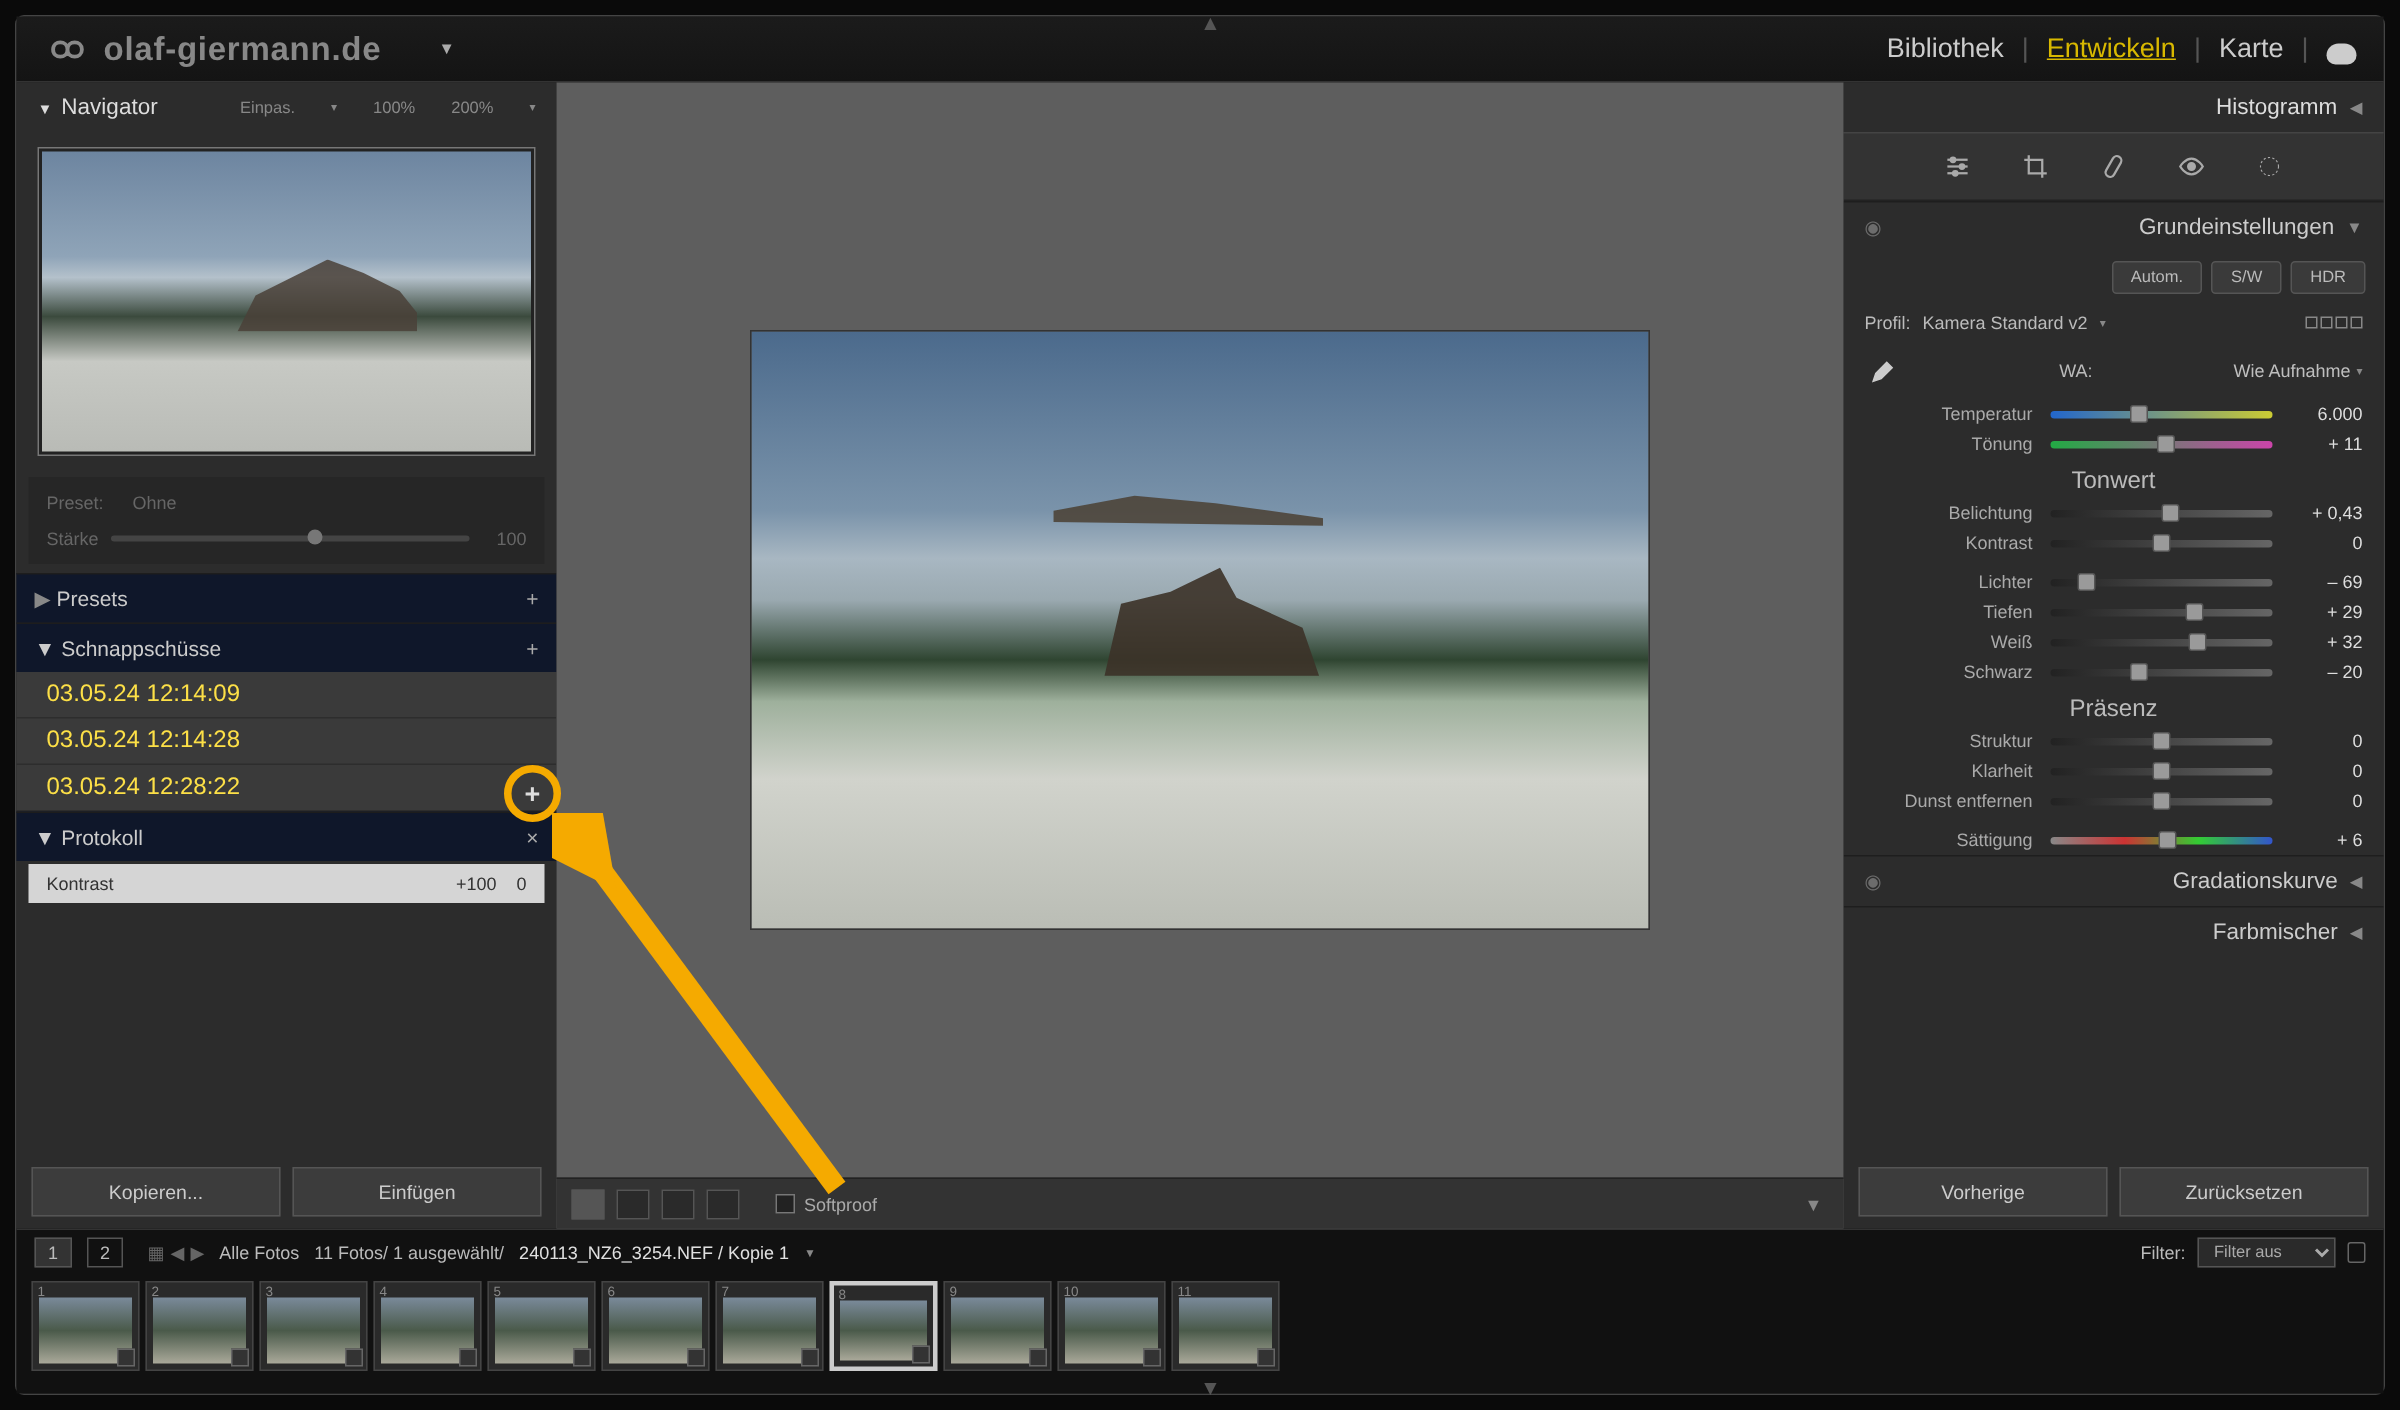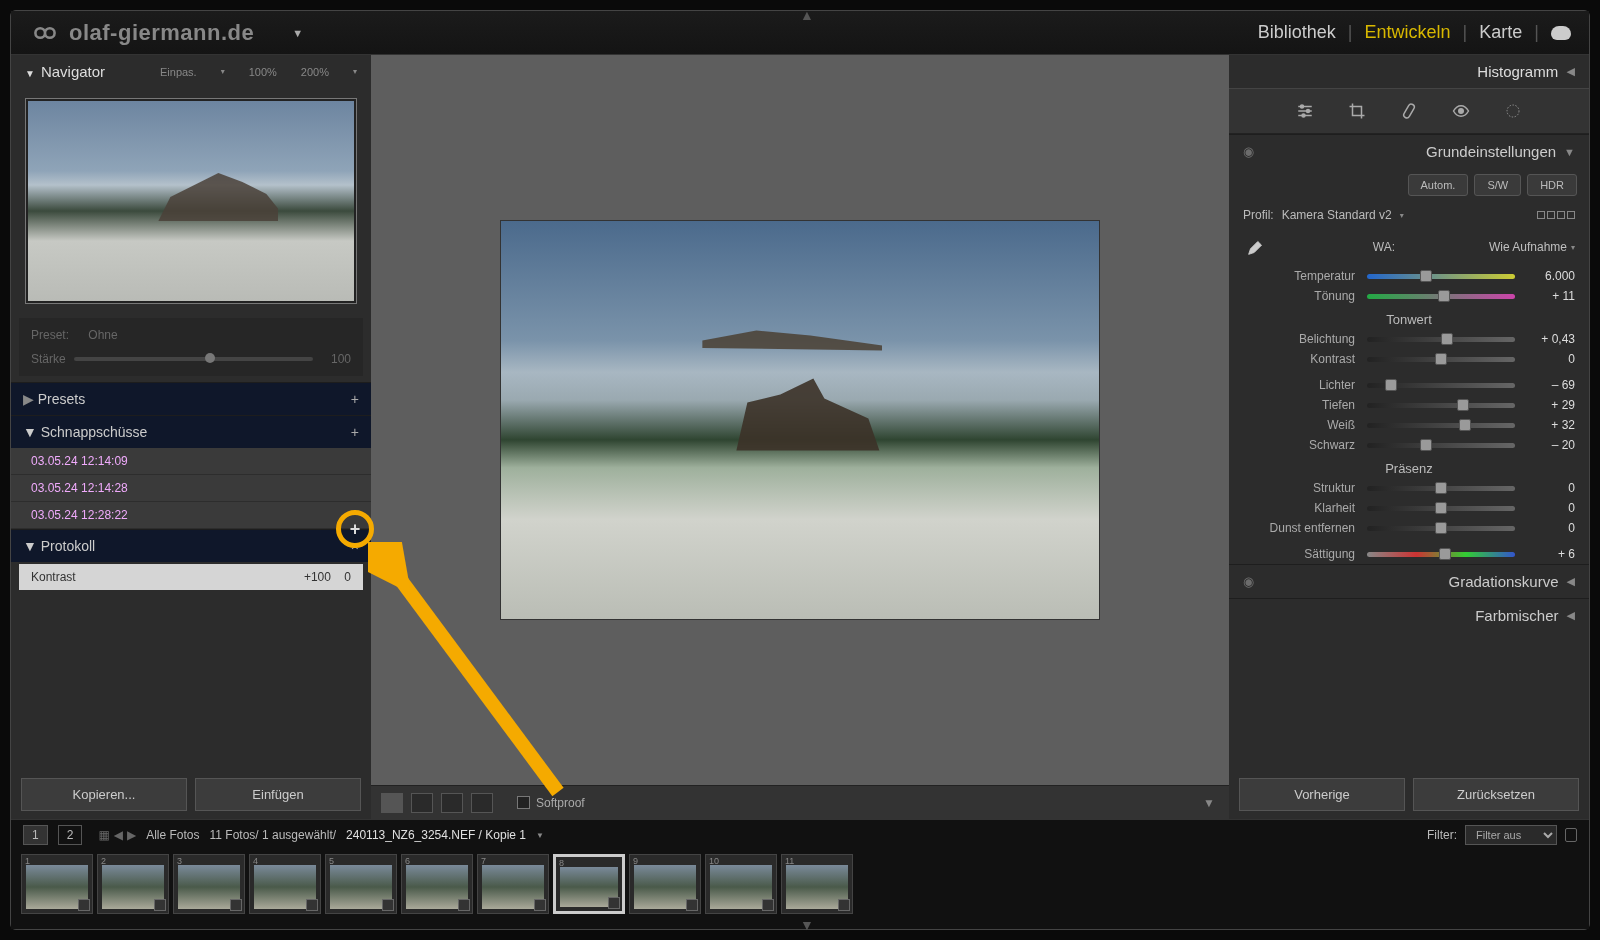--- a/index.html
+++ b/index.html
@@ -1,43 +1,43 @@
 <!DOCTYPE html>
 <html><head>
 <meta charset="utf-8">
 <style>
   * { box-sizing: border-box; margin: 0; padding: 0; font-family: "Lucida Grande", "Segoe UI", sans-serif; }
   body { background: #0a0a0a; color: #bfbfbf; font-size: 12px; width:1600px; height:940px; overflow:hidden; position:relative; }
   .frame { position:absolute; inset:10px; border:1px solid #444; border-radius:6px; background:#1d1d1d; display:flex; flex-direction:column; }
   .topbar { display:flex; align-items:center; justify-content:space-between; height:44px; padding:0 18px; background:linear-gradient(#1b1b1b,#141414); border-bottom:1px solid #333;}
   .logo { color:#888; font-size:22px; letter-spacing:.5px; display:flex; align-items:center; gap:8px; font-weight:bold;}
   .logo svg { width:32px; height:20px;}
-  .topmodules { display:flex; gap:12px; font-size:18px; align-items:center;}
+  .topmodules { display:flex; gap:12px; font-size:18px; align-items:flex-end;}
   .topmodules span { color:#ccc; cursor:pointer;}
-  .topmodules .active { color:#d8b800; }
+  .topmodules .active { color:#d8b800;text-decoration:underline; }
   .topmodules .sep { color:#555; }
   .cloud { width:20px; height:14px; background:#ccc; border-radius:8px 8px 6px 6px; position:relative; }
   .main { flex:1; display:flex; min-height:0; }
   .leftpanel { width:360px; background:#2c2c2c; display:flex; flex-direction:column; min-height:0;}
   .rightpanel { width:360px; background:#2c2c2c; display:flex; flex-direction:column; min-height:0;}
   .center { flex:1; background:#5e5e5e; position:relative; display:flex; flex-direction:column;}
   .panelhdr { display:flex; align-items:center; justify-content:space-between; padding:8px 14px; font-size:15px; color:#ddd; cursor:pointer;}
   .panelhdr .tri { font-size:10px; margin-right:6px;}
   .panelhdr .tail { font-size:11px; color:#888; display:flex; gap:24px; align-items:center;}
   .navbox { margin:10px 14px; border:1px solid #777; padding:2px; background:#222; flex-shrink:0;}
   .navimg { width:100%; height:200px; background:linear-gradient(to bottom, #6d85a0 0%, #8fa4b8 35%, #b4c1cb 42%, #3b4a3d 55%, #c7c9c4 70%, #b9bbb6 100%); position:relative;}
   .navimg::after{content:"";position:absolute;left:40%;top:30%;width:120px;height:60px;background:#4a4138;clip-path:polygon(0 100%,10% 60%,30% 40%,50% 20%,70% 35%,90% 55%,100% 80%,100% 100%);opacity:.85;}
   .presetblk { background:#262626; margin:4px 8px 6px 8px; padding:10px 12px; color:#666; font-size:12px; display:flex; flex-direction:column; gap:10px;}
   .presetblk .row{display:flex;align-items:center;gap:8px;}
   .miniSlider{flex:1;height:4px;background:#444;border-radius:2px;position:relative;}
   .miniSlider .knob{position:absolute;left:55%;top:-4px;width:10px;height:10px;border-radius:50%;background:#777;}
   .panelrow { display:flex; align-items:center; justify-content:space-between; padding:8px 12px; font-size:14px; color:#ccc; background:#0f172a; border-top:1px solid #1d1d1d;}
   .plusbtn { color:#aaa; font-size:14px;}
   .snaplist { background:#3a3a3a; }
-  .snaplist div{padding:6px 20px; color:#f0abfc; border-bottom:1px solid #2d2d2d; font-size:12px;}
+  .snaplist div{padding:6px 20px; color:#fde047; border-bottom:1px solid #2d2d2d; font-size:16px;}
   .protorow{background:#d5d5d5;color:#333;padding:6px 12px;display:flex;justify-content:space-between;font-size:12px;margin:2px 8px;}
   .btnrow{display:flex;gap:8px;padding:8px 10px;}
   .btn{flex:1;background:#3c3c3c;border:1px solid #555;padding:8px 0;text-align:center;color:#ccc;font-size:13px;cursor:pointer;}
   .centerimg{flex:1;display:flex;align-items:center;justify-content:center;}
   .photo{width:600px;height:400px;background:linear-gradient(to bottom, #4b6a8c 0%, #7a93aa 30%, #a8b7c2 38%, #9aa9b0 45%, #2f4531 55%, #9eb09c 62%, #d1d3cc 75%, #babdb5 100%);position:relative;border:1px solid #333;}
   .photo .crane{position:absolute;left:32%;top:25%;width:220px;height:130px;}
   .photo .crane::before{content:"";position:absolute;left:0;bottom:0;width:220px;height:80px;background:#3c3228;clip-path:polygon(20% 100%,25% 40%,40% 30%,55% 10%,60% 35%,80% 60%,85% 100%);opacity:.9;}
   .photo .crane::after{content:"";position:absolute;left:10px;top:0;width:180px;height:50px;background:#4a4032;clip-path:polygon(0 40%,30% 20%,60% 30%,100% 50%,100% 60%,0 55%);opacity:.85;}
   .toolbar-bottom{background:#333;height:34px;display:flex;align-items:center;gap:8px;padding:0 10px;border-top:1px solid #222;}
   .tbBtn{width:22px;height:20px;background:#2a2a2a;border:1px solid #555;}
@@ -59,21 +59,21 @@
   .sliderrow{display:flex;align-items:center;padding:3px 14px 3px 0;gap:8px;}
   .sliderrow .lbl{width:130px;text-align:right;color:#aaa;font-size:12px;padding-right:4px;}
   .sliderrow .track{flex:1;height:5px;border-radius:3px;position:relative;}
   .sliderrow .knob{position:absolute;top:-4px;width:12px;height:12px;border-radius:2px;background:#9a9a9a;border:1px solid #555;transform:translateX(-50%);}
   .sliderrow .val{width:52px;text-align:right;color:#ddd;font-size:12px;}
   .grey{background:linear-gradient(to right,#222,#666);}
   .temp{background:linear-gradient(to right,#2266cc,#cccc33);}
   .tint{background:linear-gradient(to right,#22aa44,#cc44aa);}
   .vib{background:linear-gradient(to right,#5577aa,#aaaa55,#cc6644);}
   .sat{background:linear-gradient(to right,#888,#cc3333,#33cc33,#3355cc);}
-  .subhdr{text-align:center;color:#bbb;font-size:13px;padding:6px 0 2px 0;}
+  .subhdr{text-align:center;color:#bbb;font-size:16px;padding:6px 0 2px 0;}
   .wbrow{display:flex;align-items:center;padding:6px 14px;}
   .eyedrop{width:26px;height:26px;margin-right:10px;display:flex;align-items:center;justify-content:center;}
   
   .filmstrip{height:110px;background:#111;border-top:1px solid #333;display:flex;flex-direction:column;}
   .fsbar{height:30px;display:flex;align-items:center;padding:0 12px;gap:10px;color:#bbb;font-size:12px;}
   .fsbar .viewbtn{border:1px solid #555;padding:2px 8px;color:#bbb;}
   .fsbar .active{background:#333;}
   .fsbar .navarrow{color:#666;}
   .fsbar .filter{margin-left:auto;display:flex;align-items:center;gap:8px;}
   .fsbar select{background:#2a2a2a;border:1px solid #555;color:#aaa;padding:2px 18px 2px 6px;font-size:11px;}

